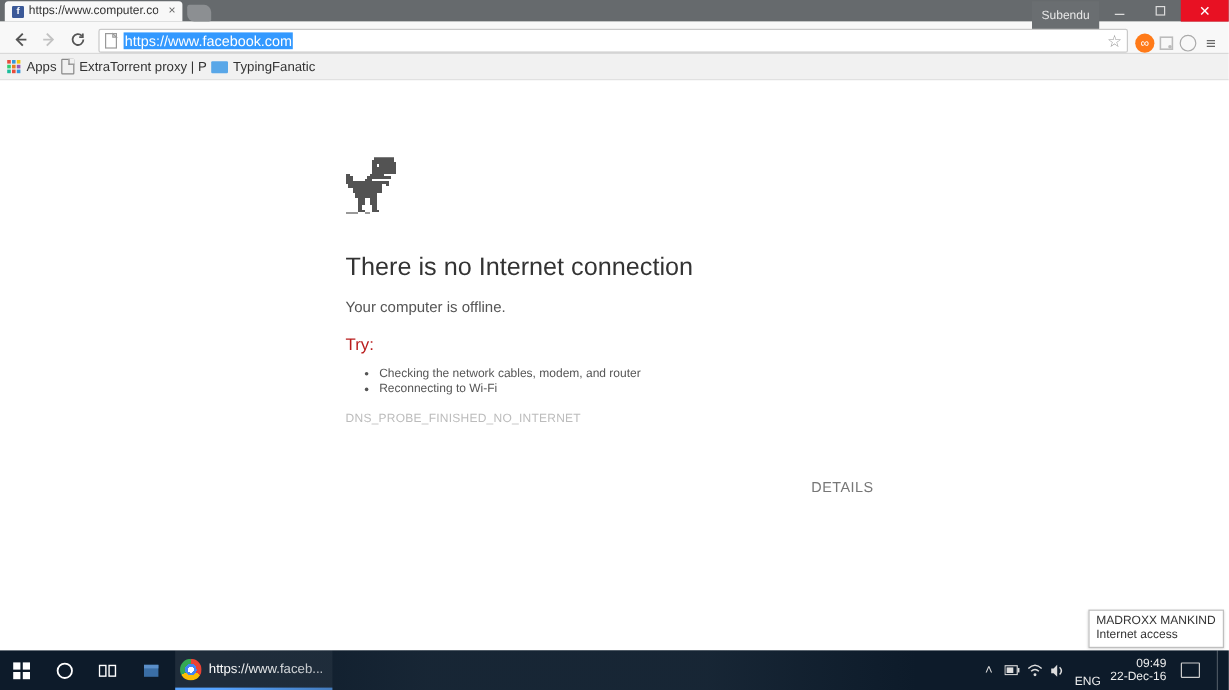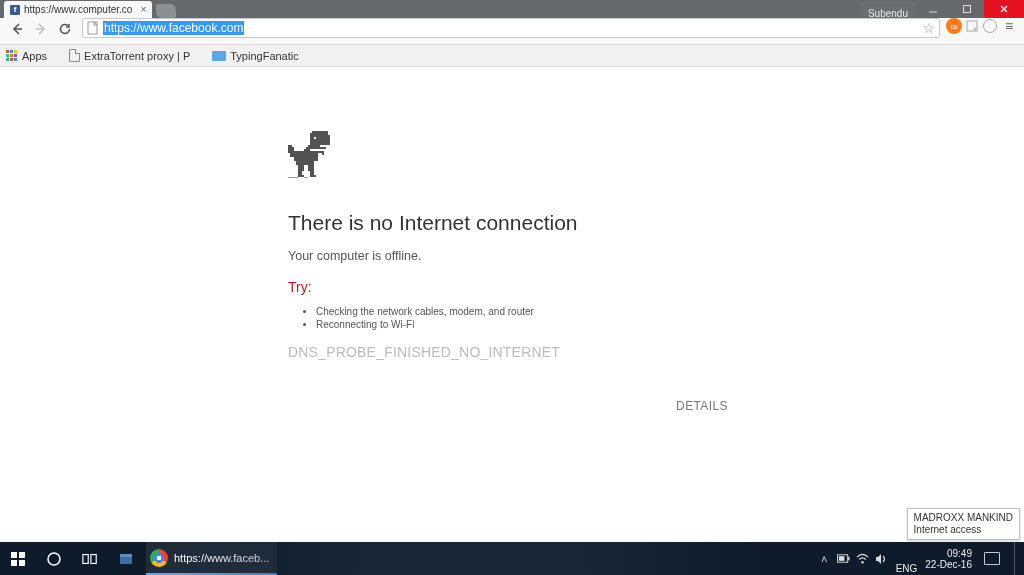--- a/index.html
+++ b/index.html
@@ -14,53 +14,53 @@
   .tab .tab-x { font-size: 10px; color: #666; margin-left: 4px; cursor: pointer; }
   .tab-plus { width: 20px; height: 14px; margin-left: 4px; display:flex; align-items:center; justify-content:center; background:#8c8f92; border-radius:2px 6px 2px 6px;}
 
   .win-user { background: #6a6e71; color: #e8e8e8; font-size: 10px; padding: 12px 8px; height: 14px; display:flex; align-items:center; margin-top:1px;}
   .win-controls { display: flex; height: 100%; }
   .win-btn { width: 34px; height: 100%; display: flex; align-items: center; justify-content: center; color: #fff; font-size: 10px; }
   .win-btn svg { width: 10px; height: 10px; }
   .win-close { background: #e81123; width: 40px; }
 
   
-  .toolbar { height: 27px; background: #f8f8f8; border-bottom: 1px solid #d9d9d9; display: flex; align-items: flex-start; padding: 0 6px; gap: 2px; }
+  .toolbar { height: 27px; background: #f8f8f8; border-bottom: 1px solid #d9d9d9; display: flex; align-items: flex-end; padding: 0 6px; gap: 2px; }
   .nav-icon { width: 22px; height: 22px; display: flex; align-items: center; justify-content: center; font-size: 14px; color: #555; border-radius: 2px; }
   .nav-icon.disabled { color: #b8b8b8; }
   .omnibox { flex: 1; height: 20px; border: 1px solid #c9c9c9; border-radius: 2px; background: #fff; display: flex; align-items: center; margin: 0 4px; padding: 0 4px; font-size: 12px; gap: 4px; }
   .omnibox .page-icon { width: 12px; height: 14px; }
   .omnibox .urltext { background: #3399ff; color: #fff; padding: 0 1px; font-size: 12px; }
   .omnibox-right { margin-left:auto; display:flex; align-items:center; gap:6px; }
   .star-icon { color:#999; font-size:14px; }
   .ext-icon { width:16px; height:16px; border-radius:50%; background:#ff7a18; display:flex; align-items:center; justify-content:center; color:#fff; font-size:10px;}
   .tool-right-icon { width:16px; height:16px; display:flex; align-items:center; justify-content:center; color:#999; }
   .globe { width:14px; height:14px; border-radius:50%; border:1px solid #aaa; }
   .menu-icon { font-size:14px; color:#666; width:18px; text-align:center;}
 
   
-  .bookmarks { height: 22px; background: #f1f1f1; border-bottom: 1px solid #dcdcdc; display: flex; align-items: center; padding: 0 6px; gap: 22px; font-size: 11px; color: #333; }
+  .bookmarks { height: 22px; background: #f1f1f1; border-bottom: 1px solid #dcdcdc; display: flex; align-items: center; padding: 0 6px; gap: 4px; font-size: 11px; color: #333; }
   .bm-item { display: flex; align-items: center; gap: 4px; cursor: pointer; }
   .bm-apps-ico { width:12px; height:12px; display:grid; grid-template-columns:repeat(3,3px); grid-template-rows:repeat(3,3px); gap:1px;}
   .bm-apps-ico span{width:3px;height:3px;}
   .bm-page-ico{width:11px;height:13px;border:1px solid #888;border-radius:1px;position:relative;}
   .bm-page-ico::after{content:'';position:absolute;right:-1px;top:-1px;width:4px;height:4px;background:#f1f1f1;border-left:1px solid #888;border-bottom:1px solid #888;}
   .bm-mail-ico{width:14px;height:10px;background:#59a7e8;border-radius:1px;position:relative;}
 
   
   .page { position:absolute; top:67px; bottom:33px; left:0; right:0; background:#fff; }
   .error-block { position:absolute; left:288px; top:64px; width:440px; color:#333; }
   .dino-wrap { height:58px; margin-bottom:22px;}
   .dino { width:44px; height:48px; image-rendering: pixelated; }
   .err-title { font-size:21px; font-weight:400; color:#333; margin-bottom:14px; }
   .err-sub   { font-size:12.5px; color:#555; margin-bottom:16px; }
   .err-try   { font-size:14px; color:#b91c1c; margin-bottom:11px; }
   .err-list  { font-size:10px; color:#555; padding-left: 28px; }
   .err-list li { margin-bottom:2px; }
-  .err-code  { font-size:14px; color:#bcbcbc; margin-top:14px; letter-spacing:0.2px;}
+  .err-code  { font-size:10px; color:#bcbcbc; margin-top:14px; letter-spacing:0.2px;}
   .details   { position:absolute; right:0; top:268px; font-size:12px; color:#777; letter-spacing:0.4px; cursor:pointer;}
 
   
   .net-tip { position:absolute; right:4px; bottom:35px; background:#fff; border:1px solid #bfbfbf; padding:3px 6px; font-size:10px; color:#333; line-height:12px; box-shadow:0 1px 2px rgba(0,0,0,0.2);}
 
   
   .taskbar { position:absolute; bottom:0; left:0; right:0; height:33px; background:#0d1b2a; display:flex; align-items:stretch; color:#fff; }
   .tb-left { display:flex; align-items:center; }
   .tb-btn { width:36px; height:100%; display:flex; align-items:center; justify-content:center; }
   .tb-btn svg { width:16px; height:16px; }

